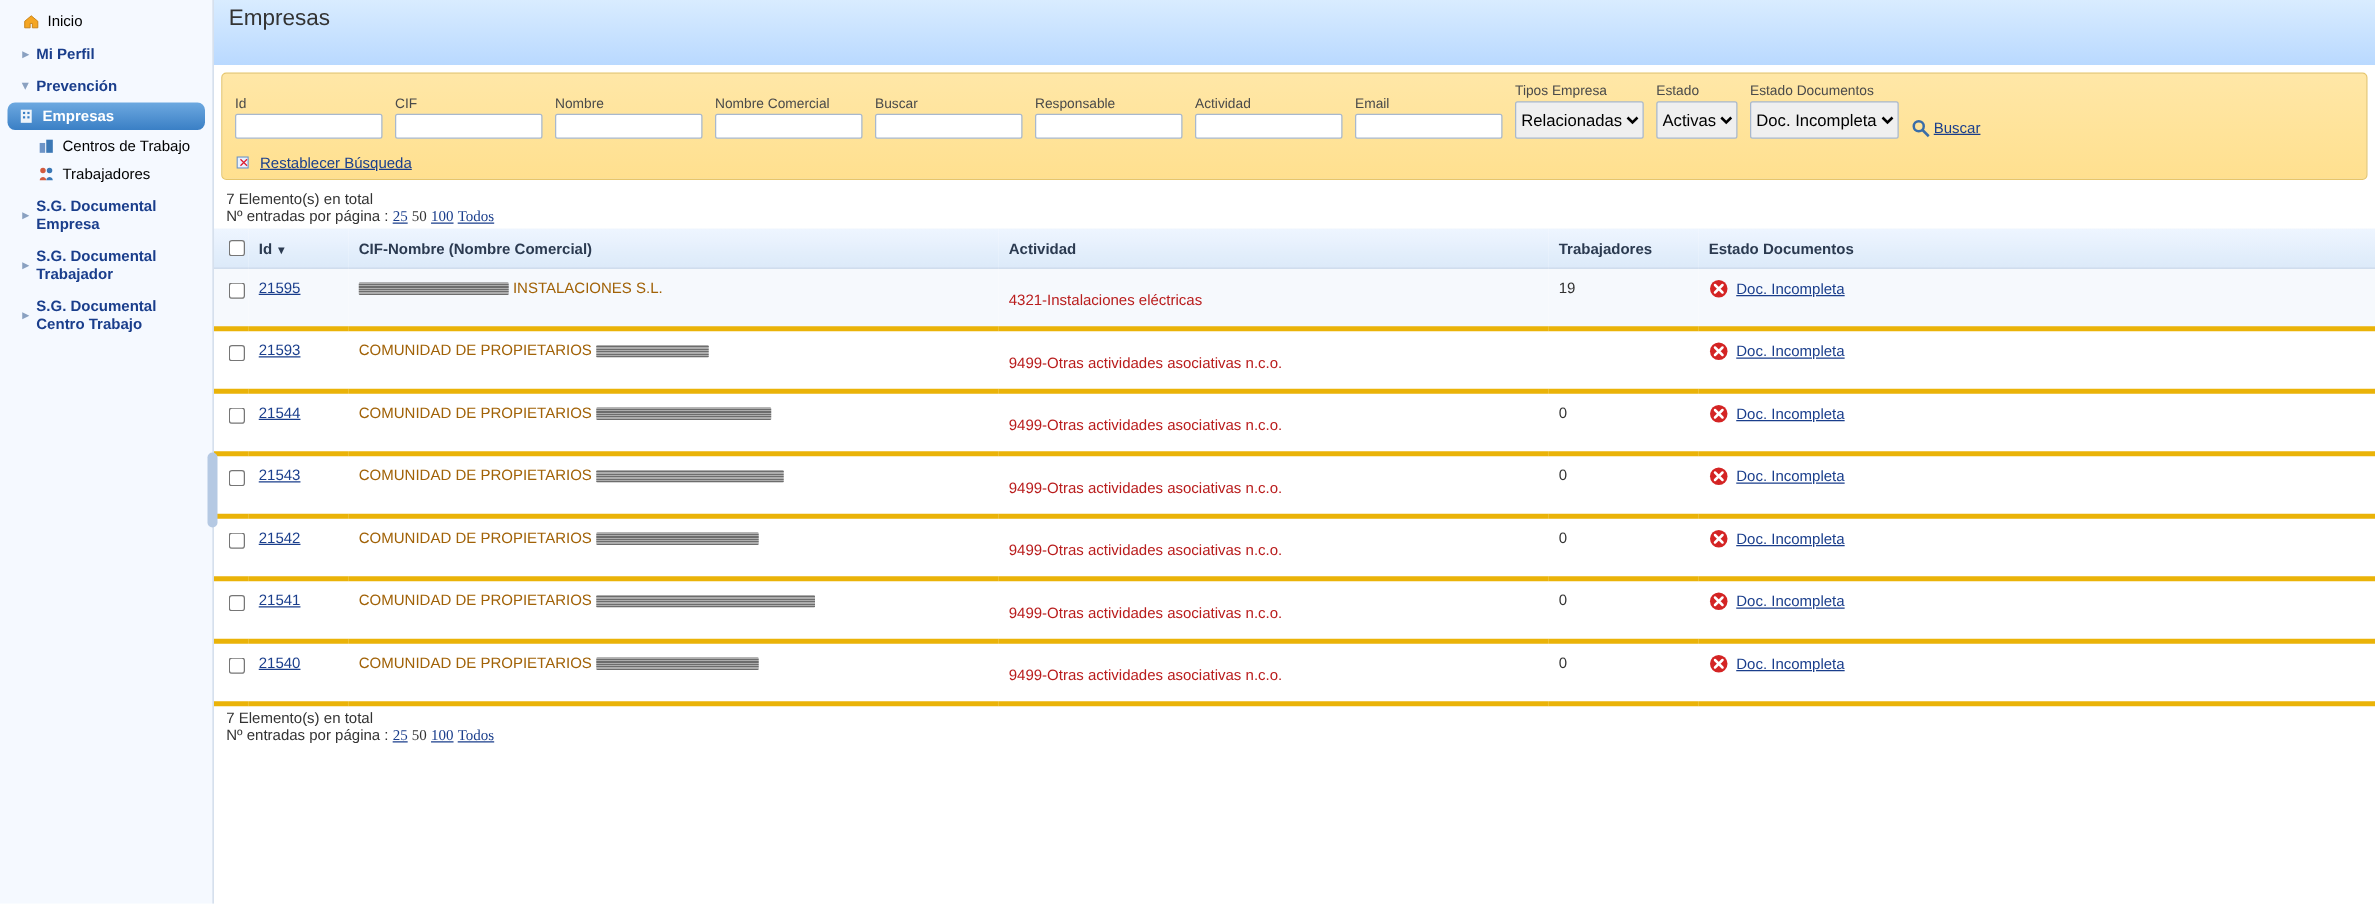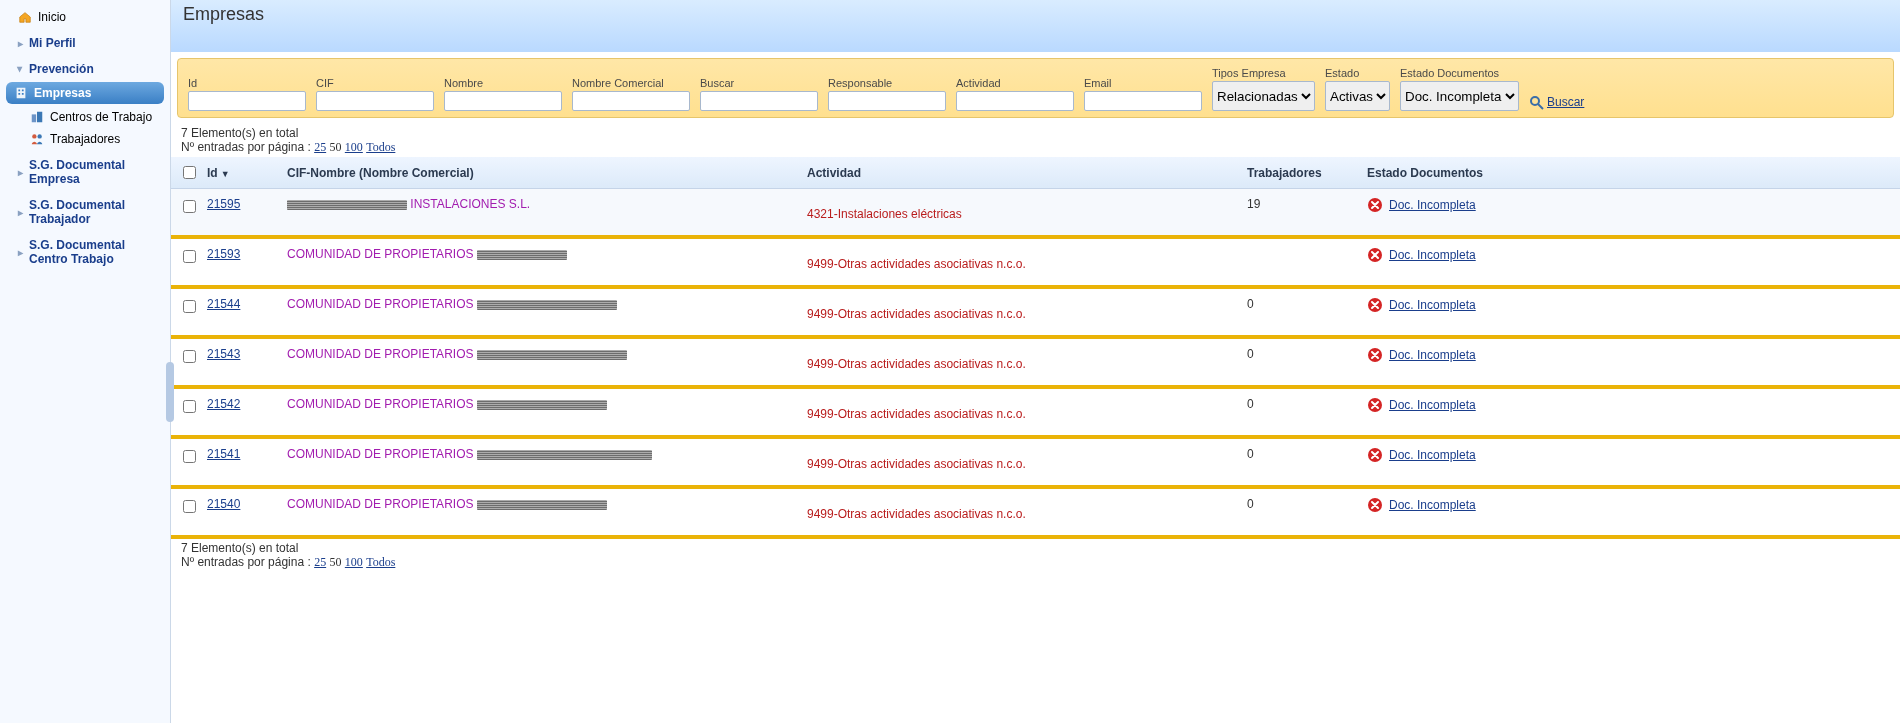--- a/index.html
+++ b/index.html
@@ -72,21 +72,21 @@
   .col-id{width:80px;}
   .col-cif{width:520px;}
   .col-act{width:440px;}
   .col-trab{width:120px;}
   .col-est{width:auto;}
   
   .tbl tbody tr{ border-bottom:4px solid #eab308;}
   .tbl tbody tr.alt{ background:#f6f9fd;}
   .tbl td{ padding:8px 8px 14px 8px; vertical-align:top; color:#333;}
   .act-line{ font-family:Liberation Sans, sans-serif; color:#b91c1c; padding-top:10px; display:block;}
-  .cif-line{ color:#a21caf; }
+  .cif-line{ color:#a16207; }
   .redact {
     display:inline-block; height:10px; vertical-align:middle;
     background: repeating-linear-gradient(0deg,#6d6d6d,#6d6d6d 1px,#adadad 1px,#adadad 2px);
     filter:blur(0.4px);
     border-radius:1px;
   }
   .idlink{ color:#1a3e8c; text-decoration:underline;}
   .doclink{ color:#1a3e8c; text-decoration:underline; margin-left:6px;}
   .status{ display:flex; align-items:center;}
   .sort-arrow{ font-size:9px; margin-left:3px;}
@@ -214,20 +214,29 @@
         <select><option>Doc. Incompleta</option></select>
       </div>
       <div class="search-btn">
         <span class="ico">
           <svg viewBox="0 0 16 16" width="16" height="16">
               <circle cx="6" cy="6" r="4" fill="none" stroke="#3a6da8" stroke-width="2"></circle>
               <line x1="9" y1="9" x2="14" y2="14" stroke="#3a6da8" stroke-width="2"></line>
             </svg>
         </span>
         <a style="text-decoration:underline;">Buscar</a>
+      </div>
+      <div class="reset-row">
+        <span class="ico">
+          <svg viewBox="0 0 16 16" width="14" height="14">
+              <rect x="2" y="3" width="10" height="10" fill="#eaf2ff" stroke="#6c94c7"></rect>
+              <path d="M5 5l6 6M11 5l-6 6" stroke="#d23" stroke-width="1.2"></path>
+            </svg>
+        </span>
+        <span class="reset-link">Restablecer Búsqueda</span>
       </div>
     </div>
 
     <div class="summary">
       <span>7 Elemento(s) en total</span>
       <span class="pager">
         <span>Nº entradas por página :</span>
         <a>25</a>
         <a style="text-decoration:none;color:#333;">50</a>
         <a>100</a>

